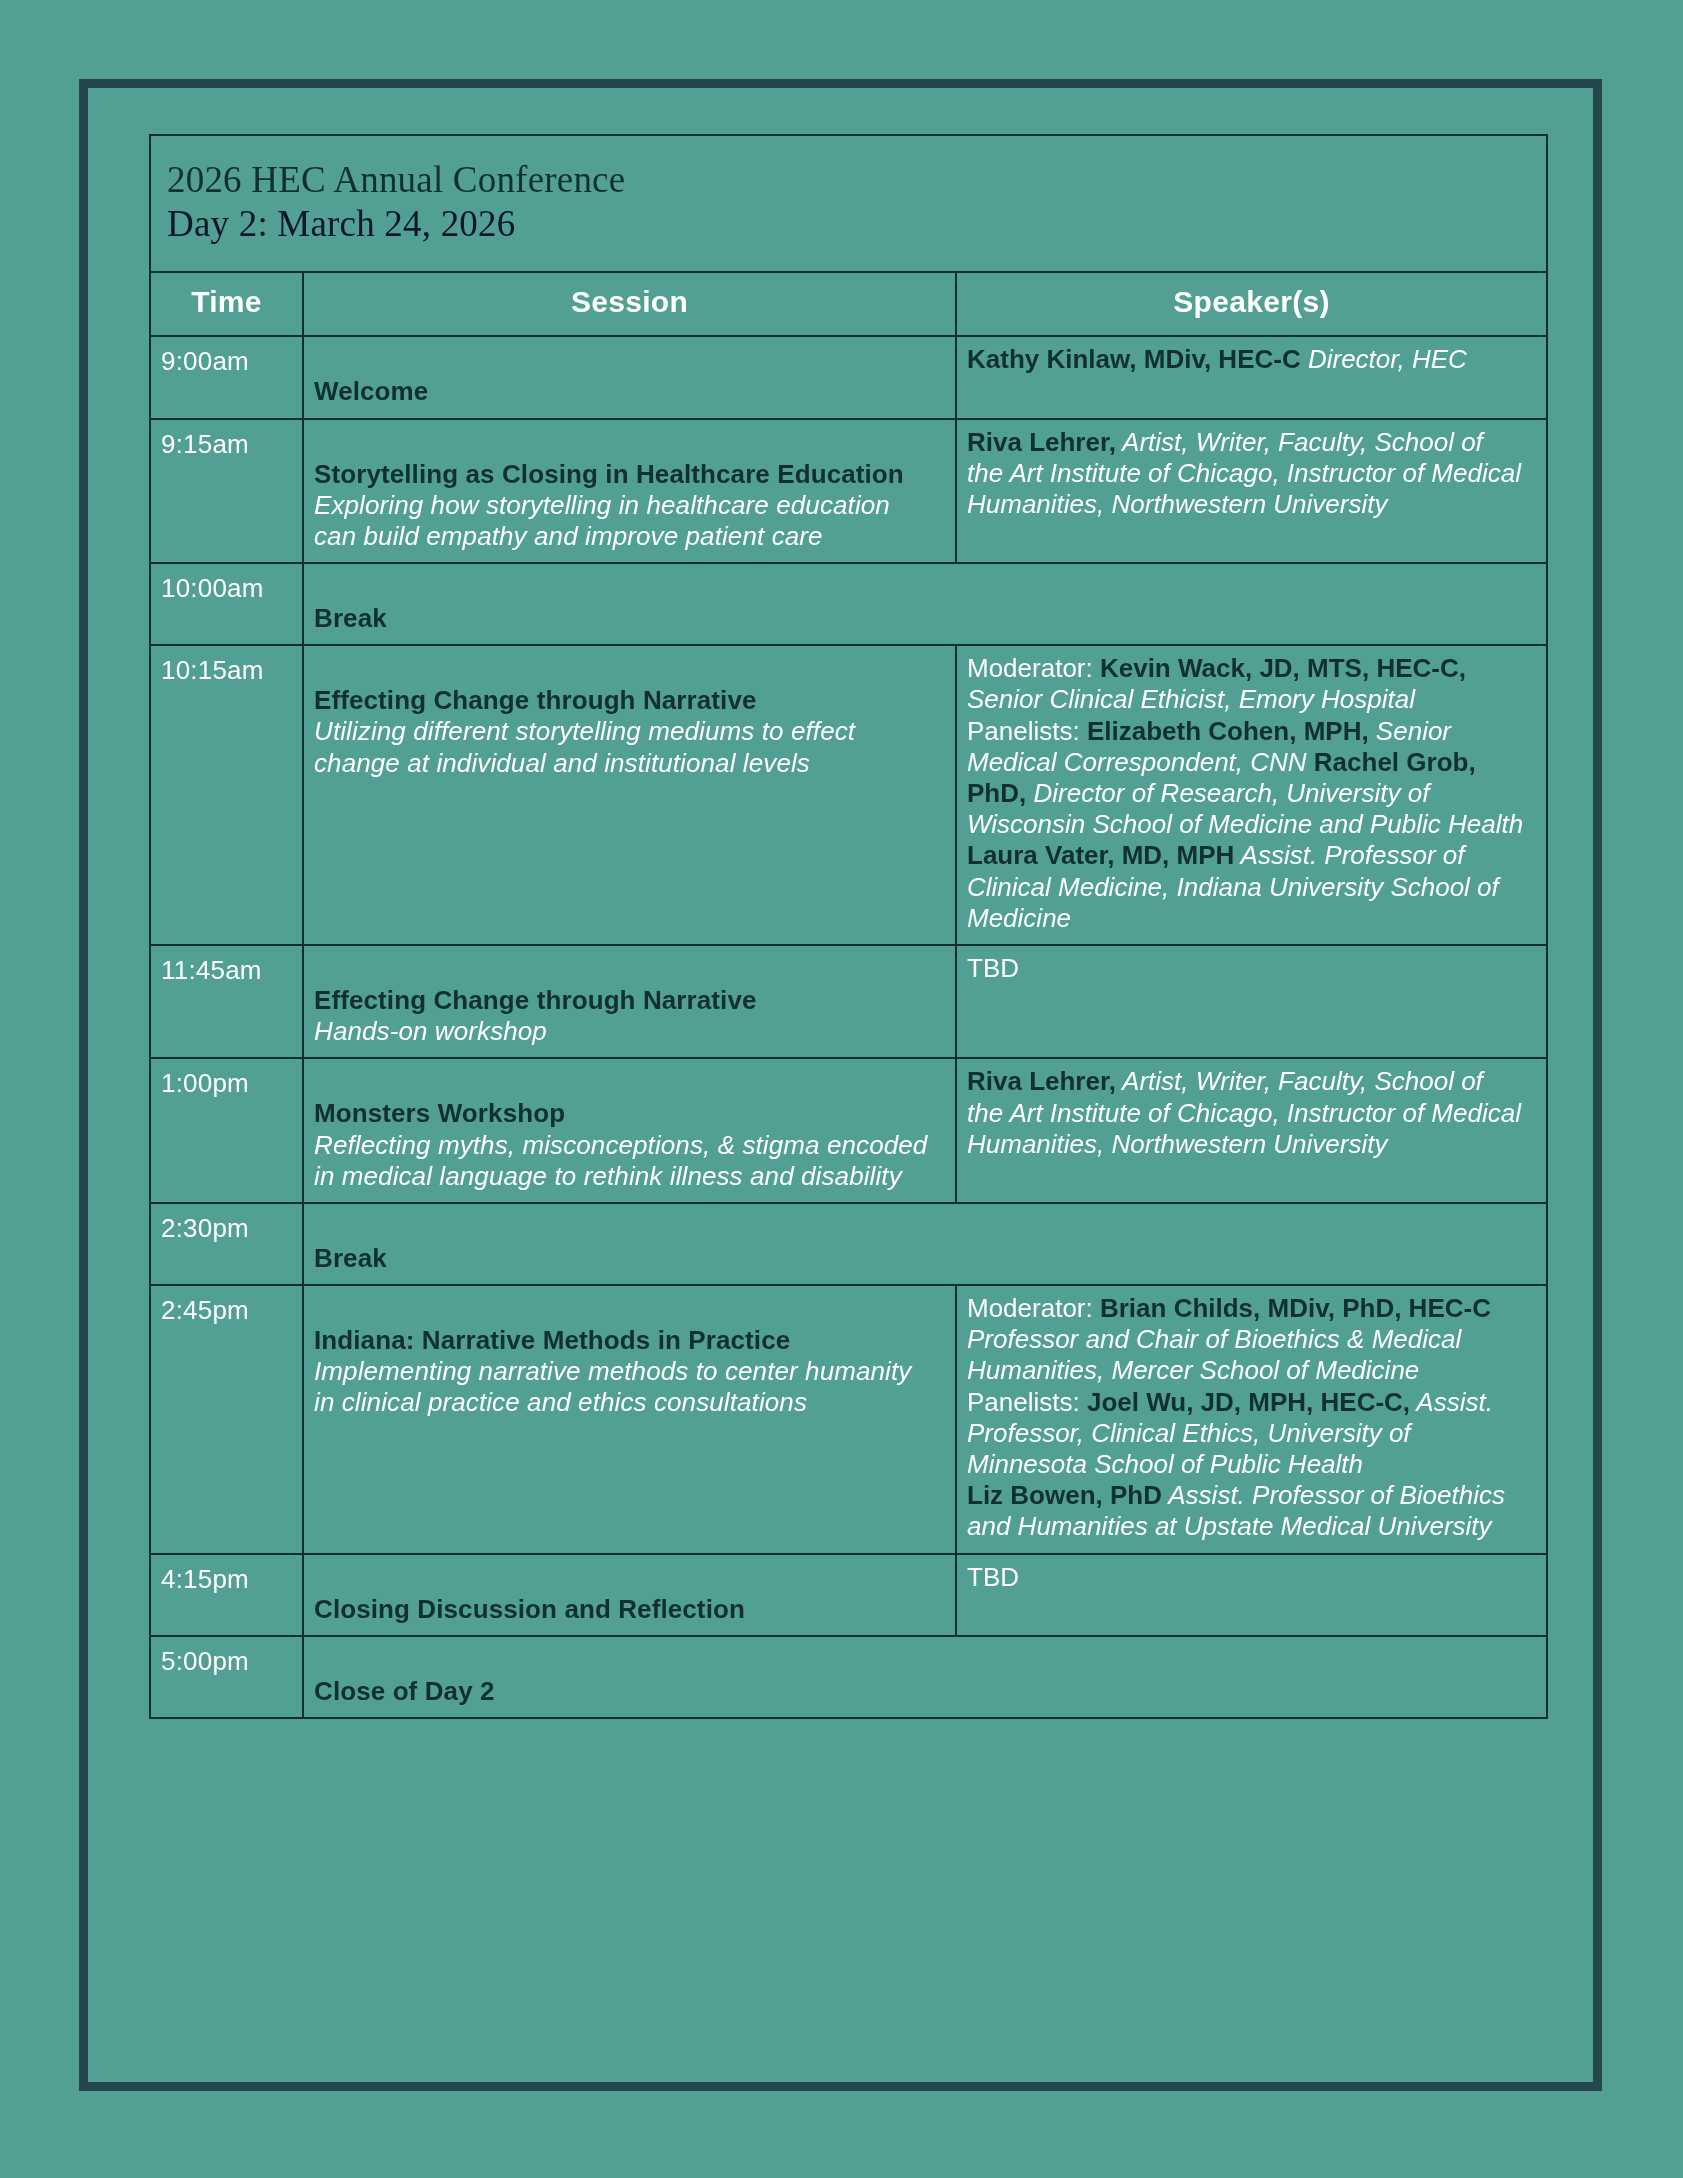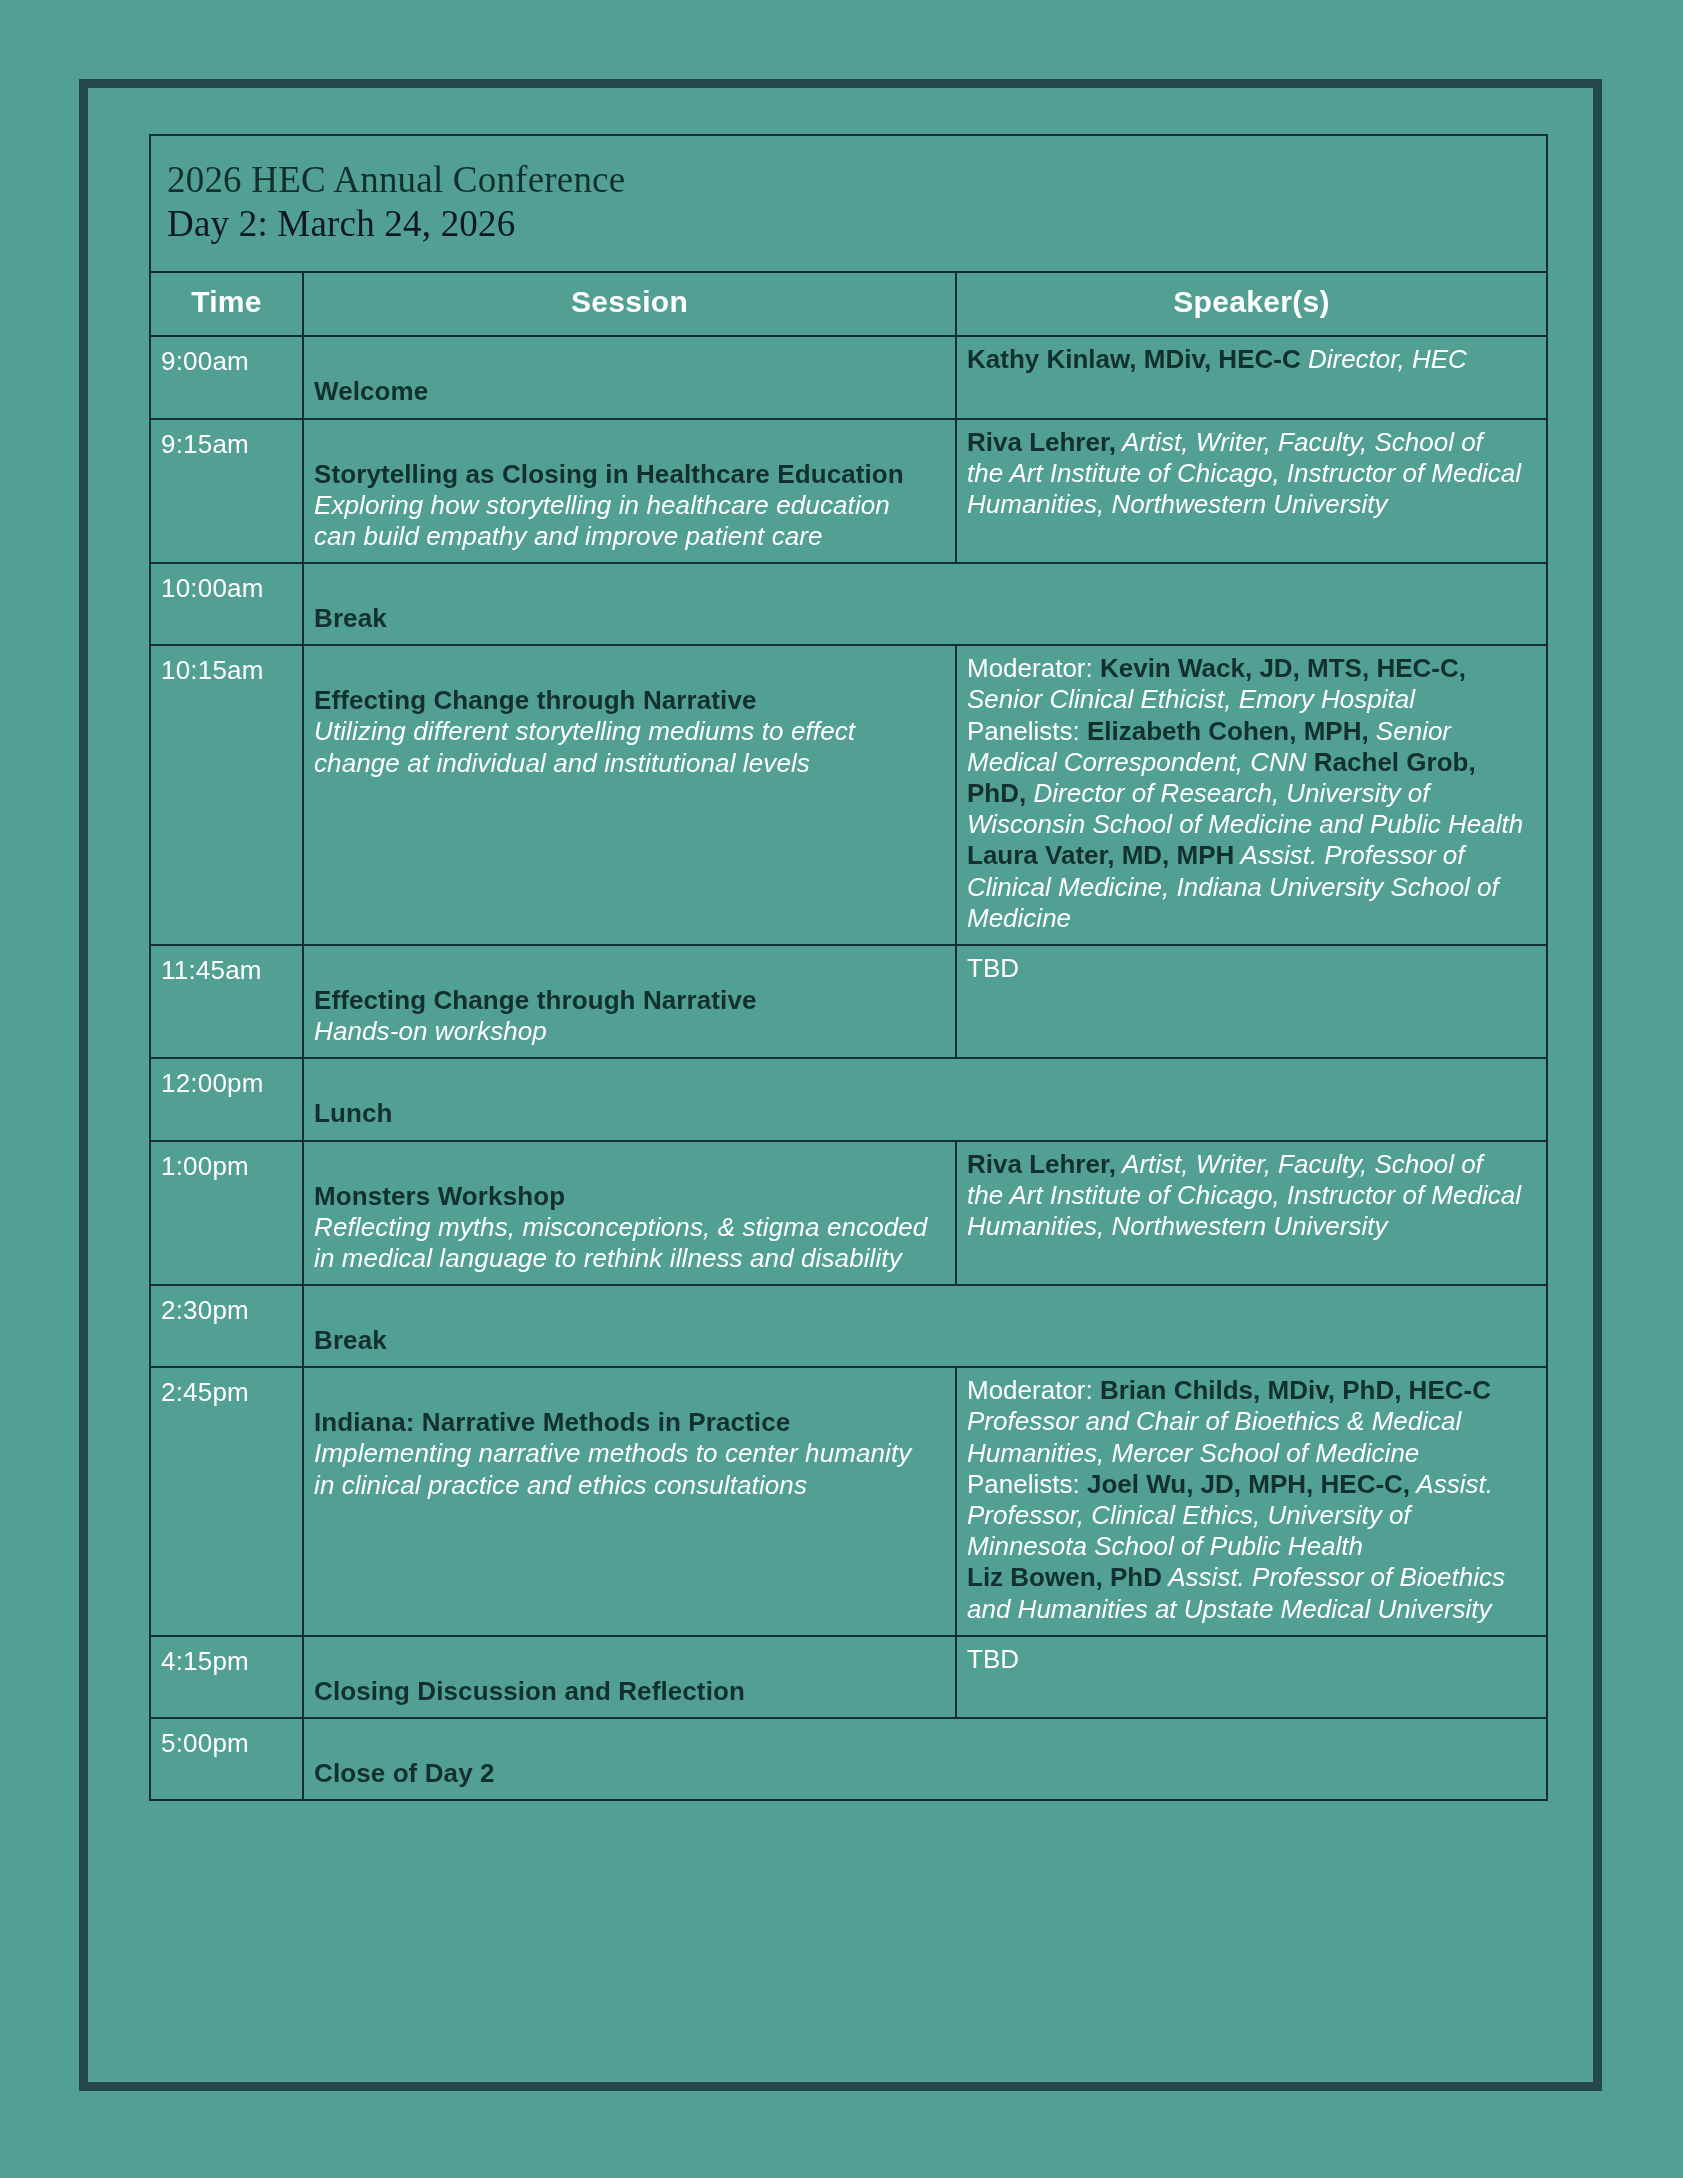--- a/index.html
+++ b/index.html
@@ -178,26 +178,20 @@
         </tr>
         <tr>
           <td class="time">11:45am</td>
           <td class="session">
             <div class="sess-title">Effecting Change through Narrative</div>
             <div class="sess-desc">Hands-on workshop</div>
           </td>
           <td class="speaker"><span class="spk-plain">TBD</span></td>
         </tr>
         <tr>
-          <td class="time">12:00pm</td>
-          <td class="session" colspan="2">
-            <div class="sess-title">Lunch</div>
-          </td>
-        </tr>
-        <tr>
           <td class="time">1:00pm</td>
           <td class="session">
             <div class="sess-title">Monsters Workshop</div>
             <div class="sess-desc">Reflecting myths, misconceptions, &amp; stigma encoded in medical language to rethink illness and disability</div>
           </td>
           <td class="speaker"><span class="spk-name">Riva Lehrer,</span><span class="spk-role"> Artist, Writer, Faculty, School of the Art Institute of Chicago, Instructor of Medical Humanities, Northwestern University</span></td>
         </tr>
         <tr>
           <td class="time">2:30pm</td>
           <td class="session" colspan="2">

